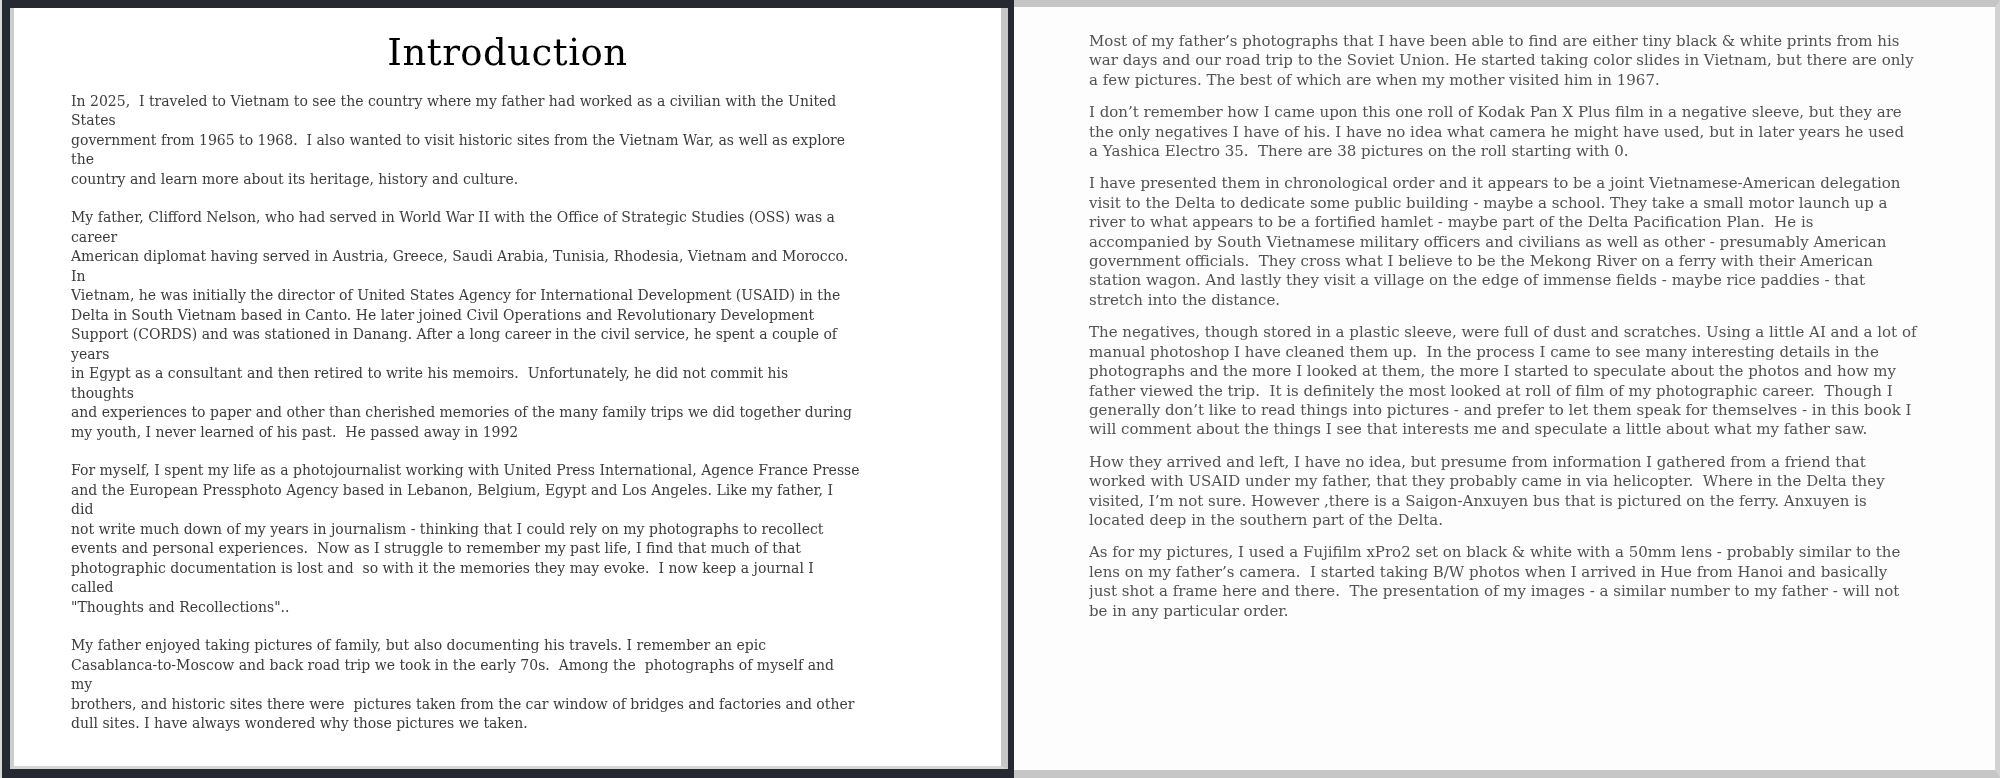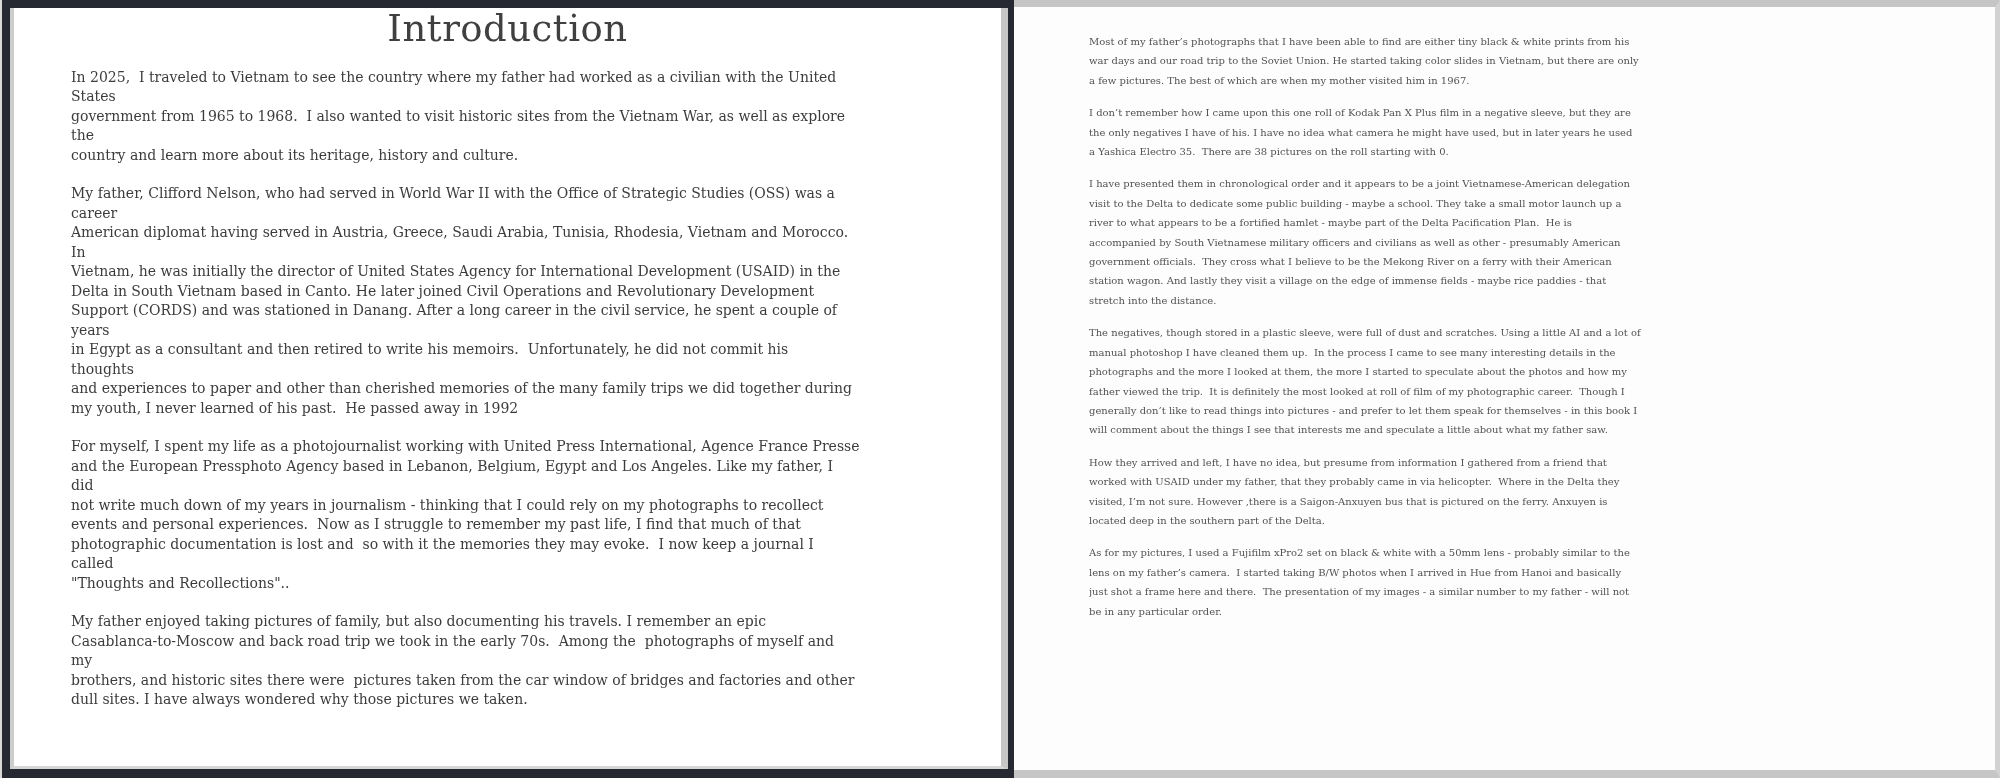--- a/index.html
+++ b/index.html
@@ -30,24 +30,25 @@
     position: absolute;
     left: 8px; top: 8px;
     width: 998px; height: 761px;
     box-sizing: border-box;
     background: #ffffff;
     border-left: 4px solid #cdcdcd;
     border-right: 7px solid #c6c6c6;
     border-bottom: 3px solid #d6d6d6;
   }
   .left-page .page-title {
+    margin-top: 24px;
     text-align: center;
     font-size: 37px;
     line-height: 1.15;
-    color: #404040;
+    color: #000000;
     letter-spacing: 0.5px;
   }
   .left-page .page-body {
     margin: 17px 0 0 57px;
     width: 890px;
     font-size: 14px;
     line-height: 19.5px;
     color: #3c3c3c;
     overflow: hidden;
   }
@@ -68,21 +69,21 @@
     margin-top: 16px;
     text-align: center;
     font-size: 25px;
     line-height: 1.15;
     color: #2b2b2b;
     letter-spacing: 0.3px;
   }
   .right-page .page-body {
     margin: 25px 0 0 75px;
     width: 845px;
-    font-size: 10px;
+    font-size: 15px;
     line-height: 19.4px;
     color: #525252;
     overflow: hidden;
   }
   .right-page .para { white-space: pre; margin: 0 0 13px 0; }
 </style>
 </head>
 <body>
 
 <div class="spread">

